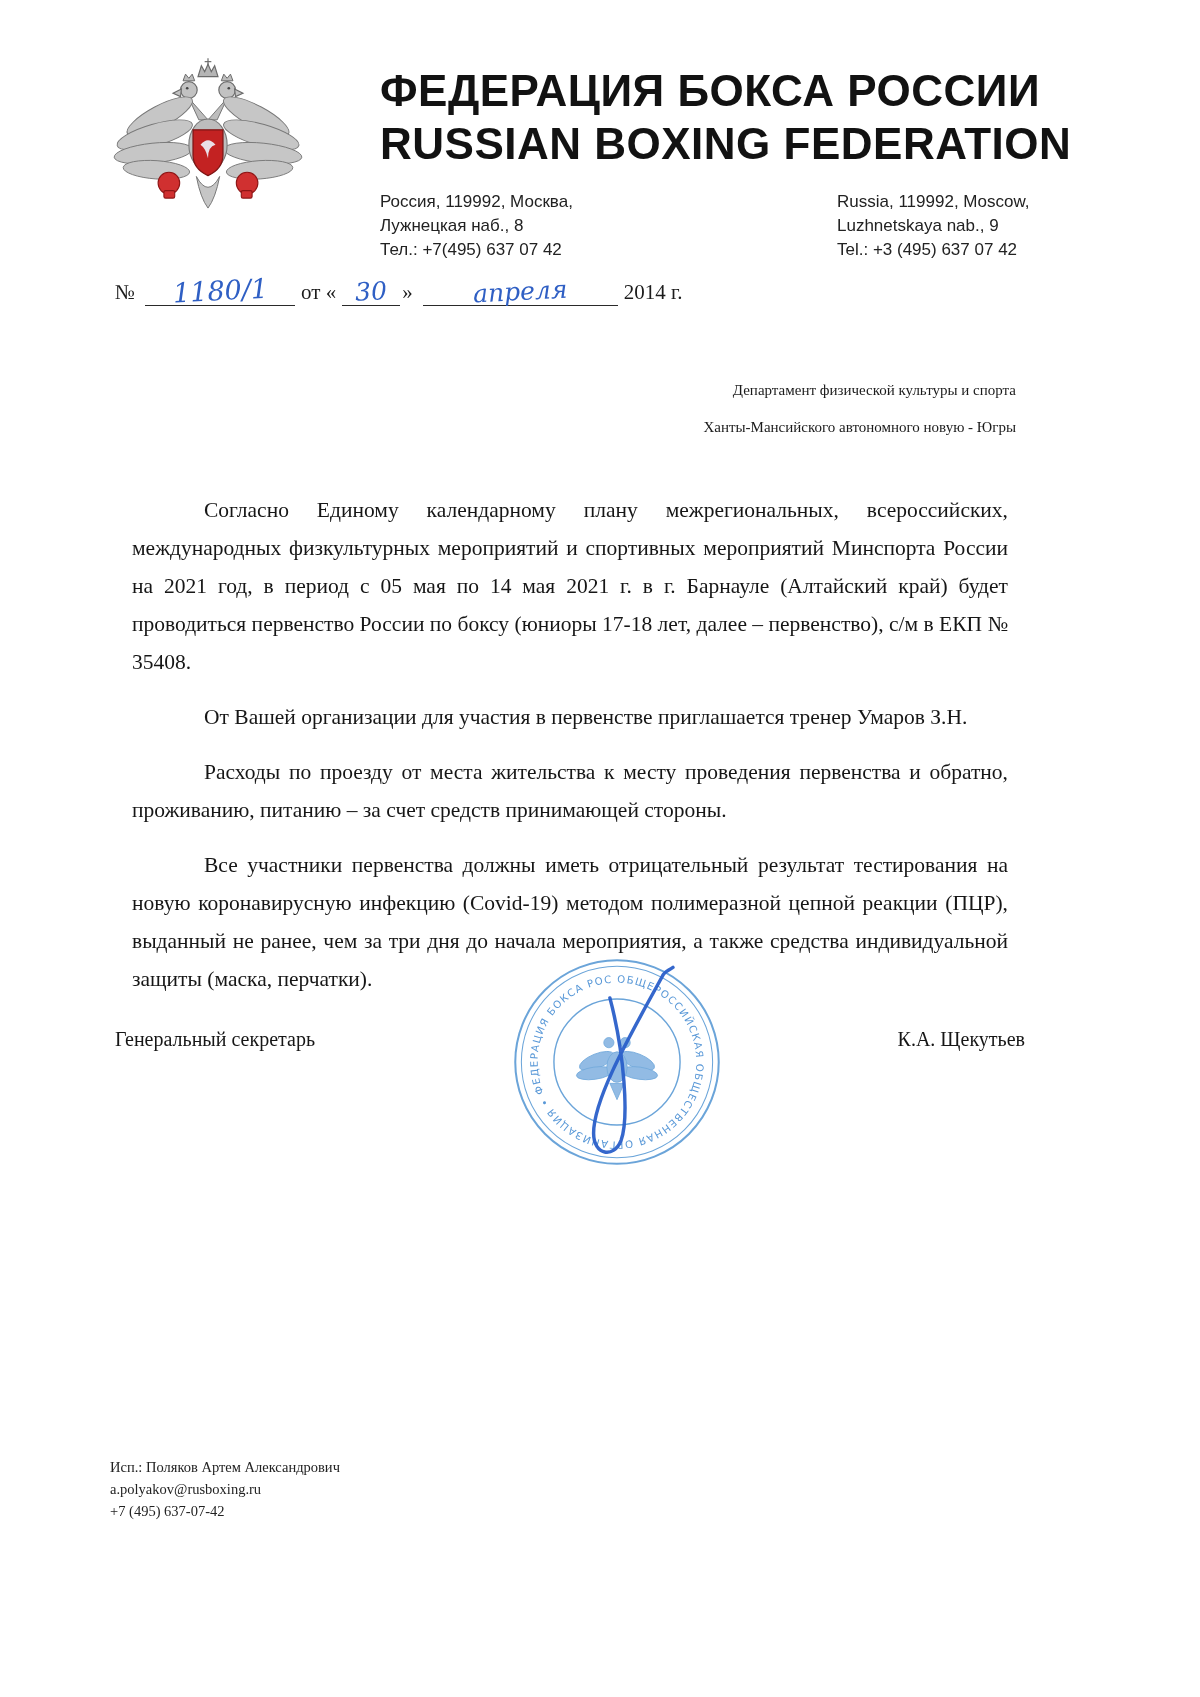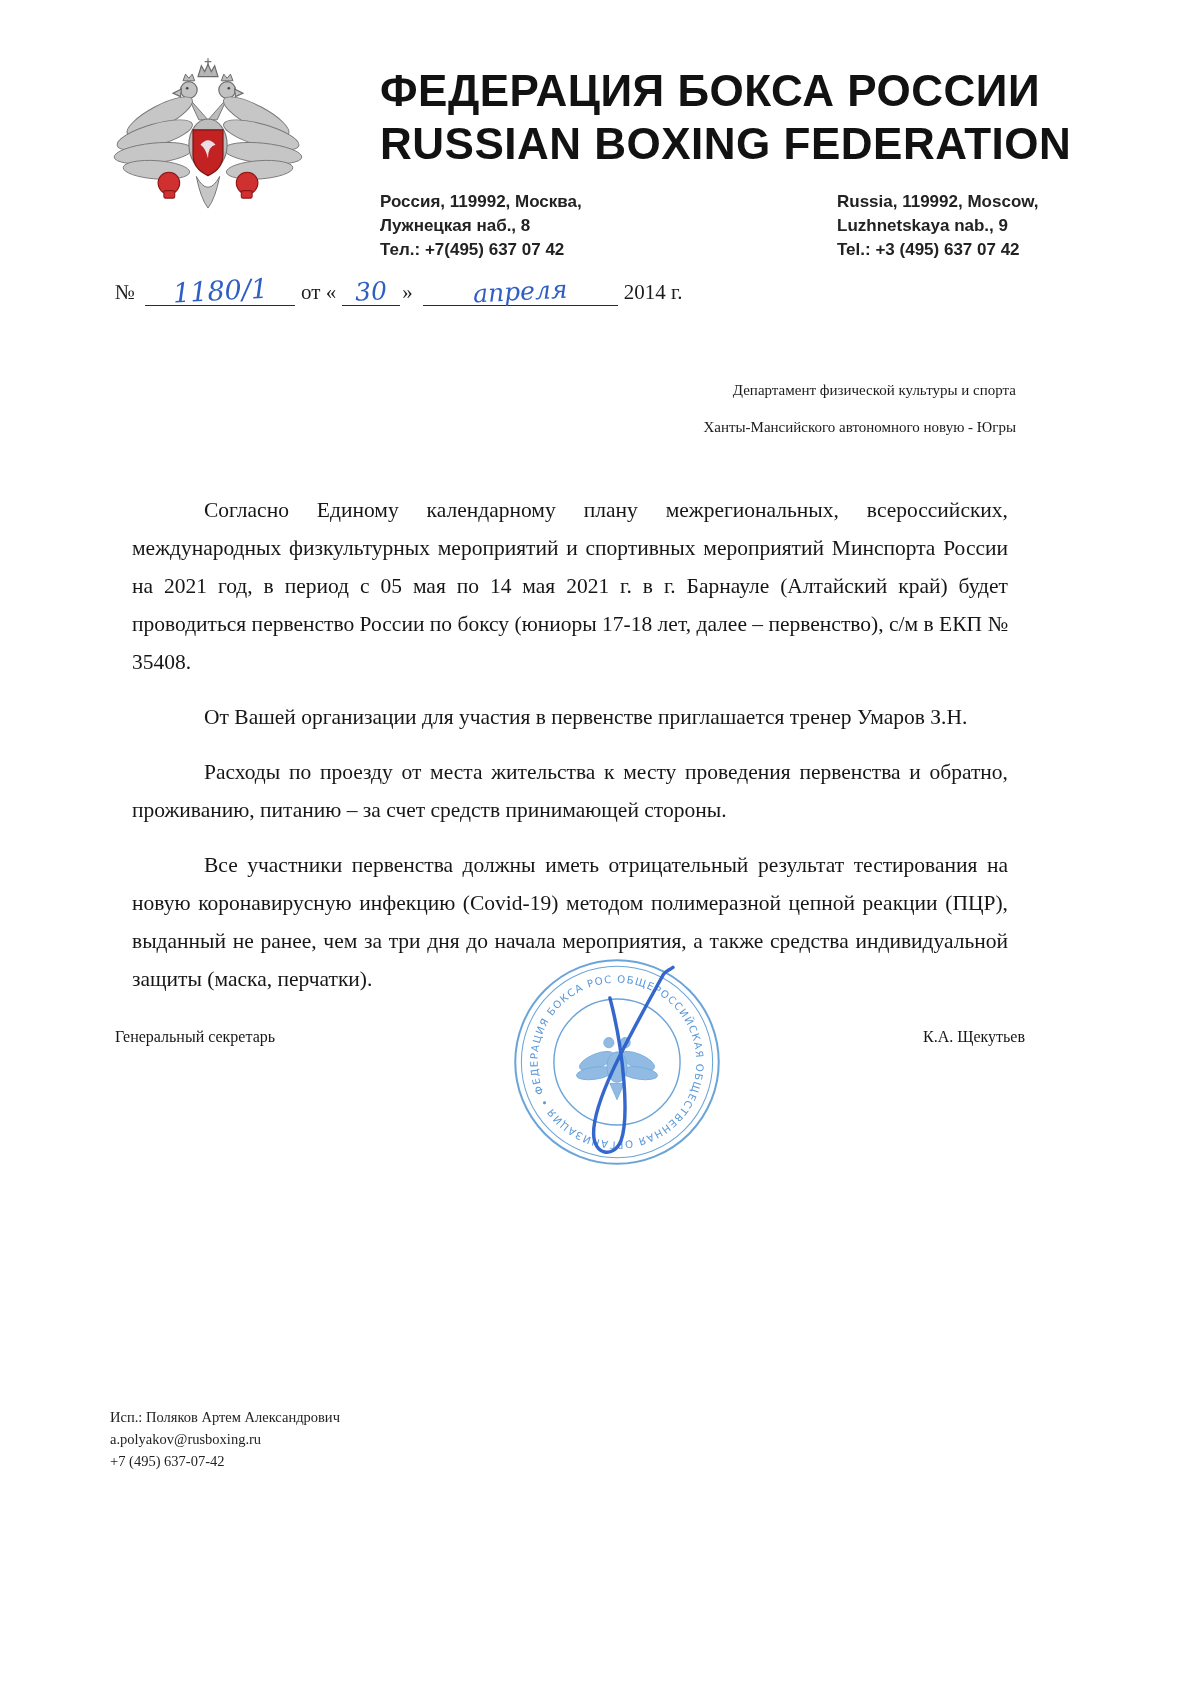--- a/index.html
+++ b/index.html
@@ -30,21 +30,21 @@
     font-size: 44px;
     line-height: 53px;
     color: #121212;
     letter-spacing: 0.5px;
     white-space: nowrap;
   }
   .addr {
     position: absolute;
     top: 190px;
     font-family: "Liberation Sans", sans-serif;
-    font-weight: bold;
+    font-weight: normal;
     font-size: 17px;
     line-height: 24px;
     color: #222;
   }
   .addr-ru { left: 380px; }
   .addr-en { left: 837px; }
 
   
   .ref-line {
     position: absolute;
@@ -98,34 +98,34 @@
   }
   .letter-body p { margin: 17px; text-indent: 72px; }
 
   
   .sign-row {
     position: absolute;
     left: 115px; top: 1028px;
     width: 910px;
     display: flex;
     justify-content: space-between;
-    font-size: 16px;
+    font-size: 20px;
     color: #161616;
   }
   .stamp-wrap {
     position: absolute;
     left: 500px; top: 945px;
     width: 234px; height: 234px;
     pointer-events: none;
   }
 
   
   .footer {
     position: absolute;
-    left: 110px; top: 1406px;
+    left: 110px; top: 1456px;
     font-size: 14.5px;
     line-height: 22px;
     color: #222;
   }
 </style>
 </head>
 <body>
 
 <div class="page">
 

